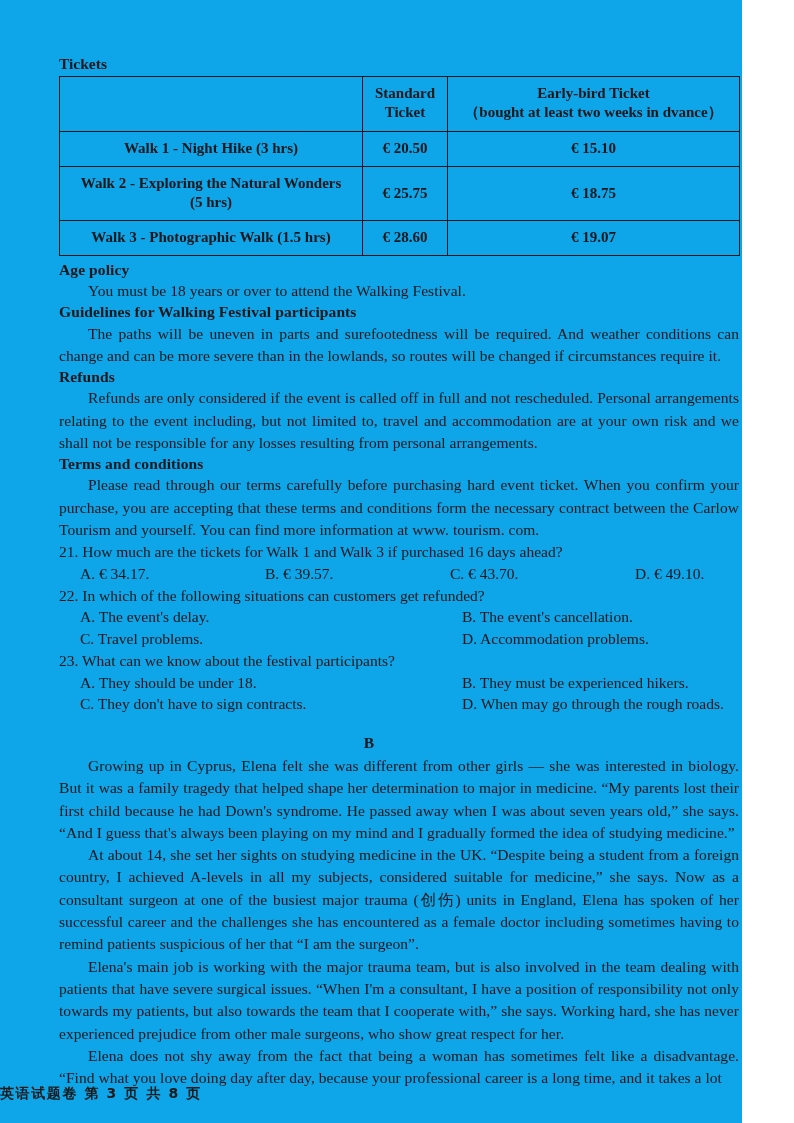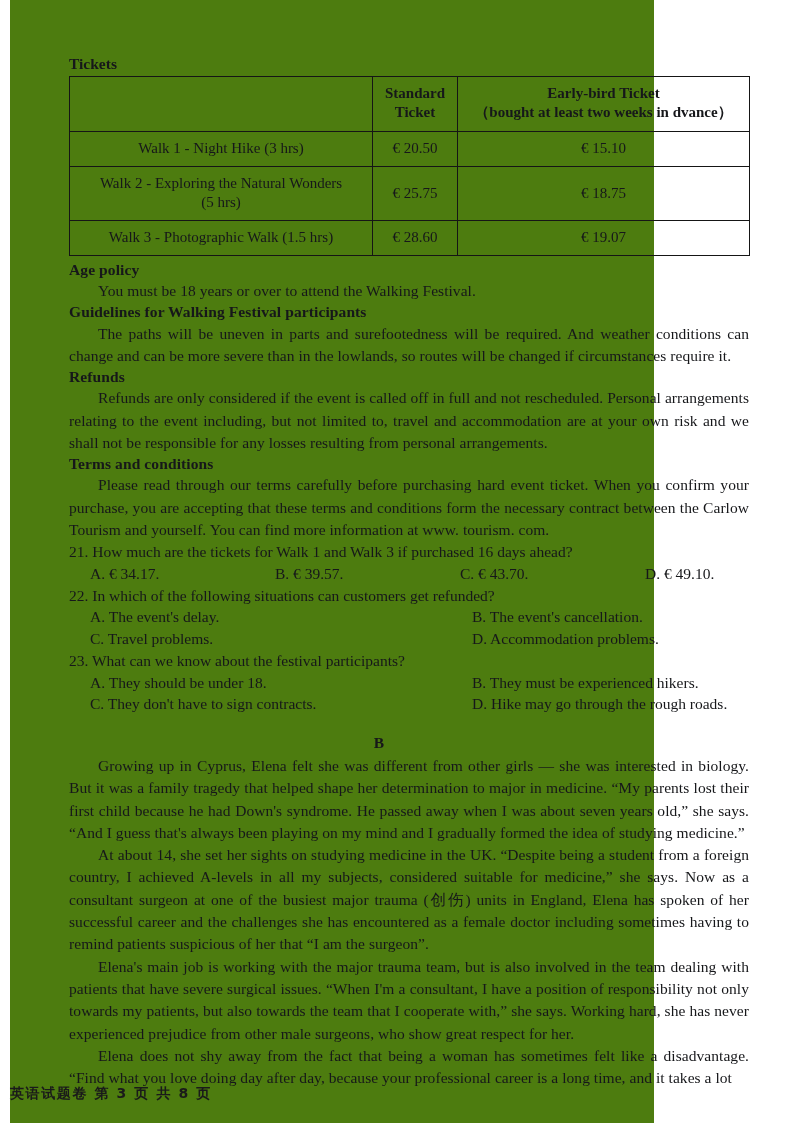--- a/index.html
+++ b/index.html
@@ -10,24 +10,24 @@
   body {
     width: 794px;
     height: 1123px;
     position: relative;
     font-family: "Liberation Serif", "DejaVu Serif", serif;
     color: #16171a;
     overflow: hidden;
   }
   .page {
     position: absolute;
-    left: 10px; top: 0;
-    width: 644px;
+    left: 0; top: 0;
+    width: 742px;
     height: 1123px;
-    background: #4d7c0f;
+    background: #0ea5e9;
   }
   .content {
     position: absolute;
     left: 59px;
     top: 55px;
     width: 680px;
   }
 
   
   .h-label {
@@ -66,21 +66,21 @@
     vertical-align: middle;
     text-align: center;
   }
   table.tickets th {
     font-weight: bold;
     font-size: 15px;
     line-height: 1.30;
     padding: 7px 4px 8px 4px;
   }
   table.tickets td {
-    font-weight: normal;
+    font-weight: bold;
     line-height: 1.32;
     padding: 7px 5px 7px 5px;
     text-align: center;
   }
   col.c1 { width: 303px; }
   col.c2 { width: 85px; }
   col.c3 { width: 292px; }
   .hdr-blank { }
   .hdr2 { }
   .sub { display: block; }
@@ -227,21 +227,21 @@
     </div>
 
     <div>
       <div class="q-stem">23. What can we know about the festival participants?</div>
       <div class="opts2row">
         <span>A. They should be under 18.</span>
         <span>B. They must be experienced hikers.</span>
       </div>
       <div class="opts2row">
         <span>C. They don't have to sign contracts.</span>
-        <span>D. Hike may go through the rough roads.</span>
+        <span>D. When may go through the rough roads.</span>
       </div>
     </div>
 
     <div class="section-letter">B</div>
 
     <div>
       <p class="para indent">Growing up in Cyprus, Elena felt she was different from other girls — she was interested in biology. But it was a family tragedy that helped shape her determination to major in medicine. “My parents lost their first child because he had Down's syndrome. He passed away when I was about seven years old,” she says. “And I guess that's always been playing on my mind and I gradually formed the idea of studying medicine.”</p>
       <p class="para indent">At about 14, she set her sights on studying medicine in the UK. “Despite being a student from a foreign country, I achieved A-levels in all my subjects, considered suitable for medicine,” she says. Now as a consultant surgeon at one of the busiest major trauma (创伤) units in England, Elena has spoken of her successful career and the challenges she has encountered as a female doctor including sometimes having to remind patients suspicious of her that “I am the surgeon”.</p>
       <p class="para indent">Elena's main job is working with the major trauma team, but is also involved in the team dealing with patients that have severe surgical issues. “When I'm a consultant, I have a position of responsibility not only towards my patients, but also towards the team that I cooperate with,” she says. Working hard, she has never experienced prejudice from other male surgeons, who show great respect for her.</p>
       <p class="para indent">Elena does not shy away from the fact that being a woman has sometimes felt like a disadvantage. “Find what you love doing day after day, because your professional career is a long time, and it takes a lot</p>

